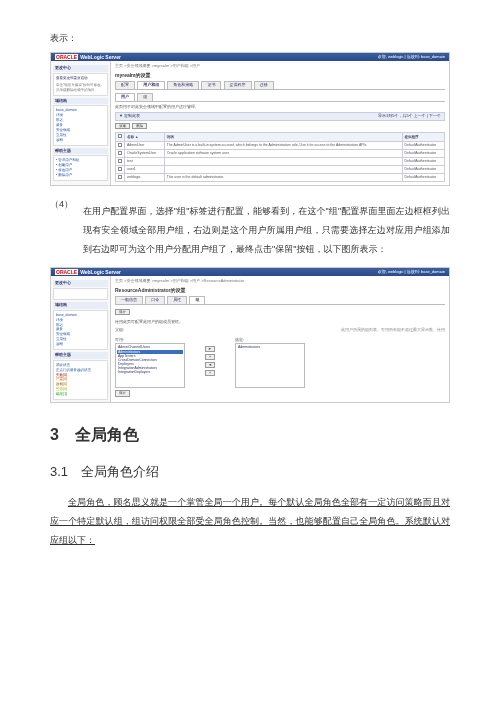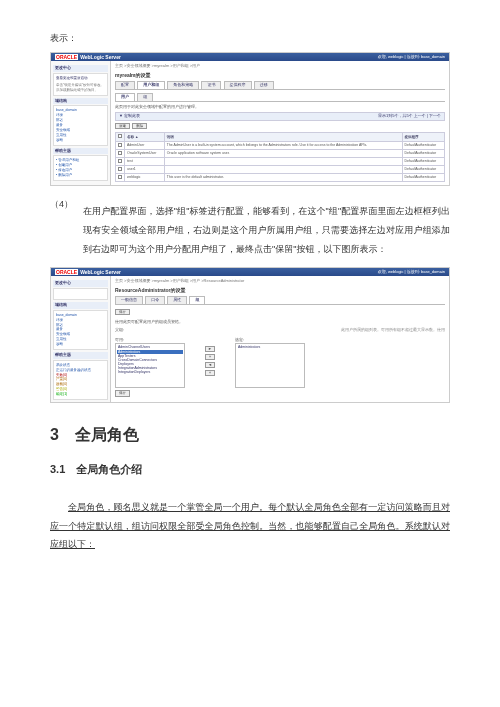--- a/index.html
+++ b/index.html
@@ -97,21 +97,21 @@
   .para {
     font-size: 9px;
     line-height: 2.1;
     text-align: justify;
     margin: 6px 0 8px 0;
   }
   .step-row { display:flex; align-items:flex-start; gap:10px; margin-top:6px;}
   .step-num { font-size: 9px; white-space:nowrap; }
   .step-body { flex:1; }
   .h1 { font-size: 16px; font-weight: bold; margin: 18px 0 10px 0; }
-  .h2 { font-size: 11px; font-weight: bold; margin: 8px 0 18px 0; }
+  .h2 { font-size: 13px; font-weight: normal; margin: 8px 0 10px 0; }
   .indent { text-indent: 2em; text-decoration: underline; }
 </style>
 </head>
 <body>
 
 <div class="intro-label">表示：</div>
 
 <div class="screenshot">
   <div class="oracle-bar">
     <span class="brand"><span class="brand-red">ORACLE</span><span>WebLogic Server</span></span>

